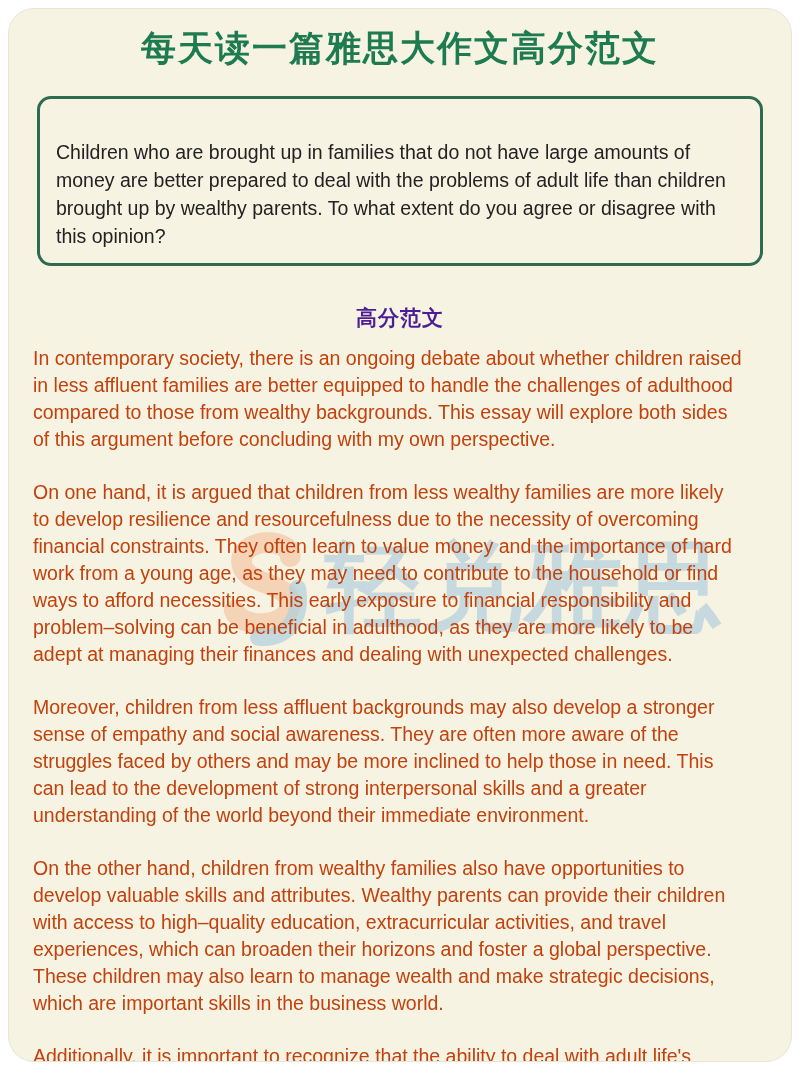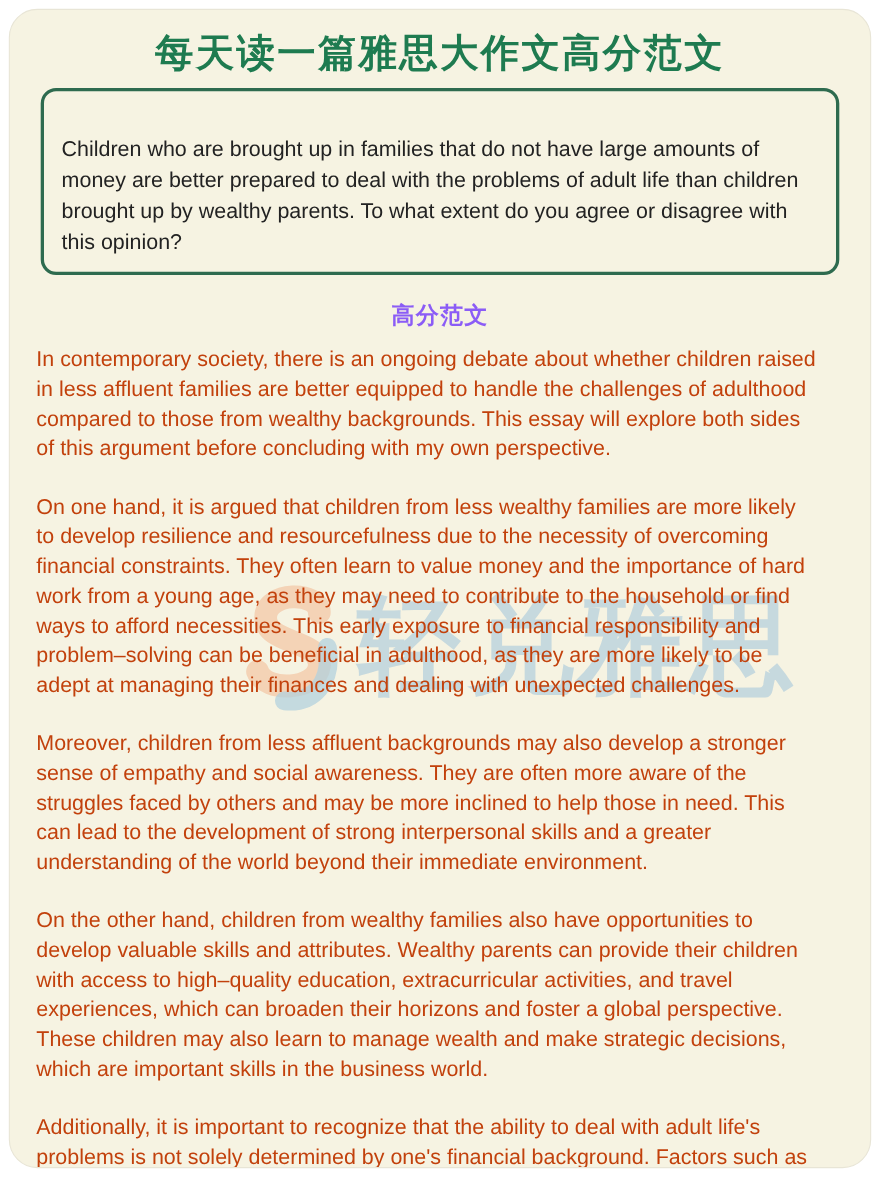--- a/index.html
+++ b/index.html
@@ -52,34 +52,34 @@
   }
   .page-title {
     margin-top: 16px;
     text-align: center;
     color: #1e7b50;
     font-size: 35px;
     font-weight: 800;
     letter-spacing: 2px;
   }
   .prompt-box {
-    margin: 8px 28px 0 28px;
+    margin: 24px 28px 0 28px;
     border: 3px solid #2e6b4f;
     border-radius: 14px;
     padding: 11px 16px 13px 16px;
     color: #222222;
     font-size: 19.5px;
     line-height: 28px;
     white-space: pre-line;
     background: transparent;
   }
   .section-label {
-    margin-top: 23px;
+    margin-top: 38px;
     text-align: center;
-    color: #8b5cf6;
+    color: #4c1d95;
     font-size: 21px;
     font-weight: 800;
     letter-spacing: 1px;
   }
   .essay {
     margin: 13px 24px 0 24px;
   }
   .essay p {
     margin: 0 0 26px 0;
     color: #c2410c;

